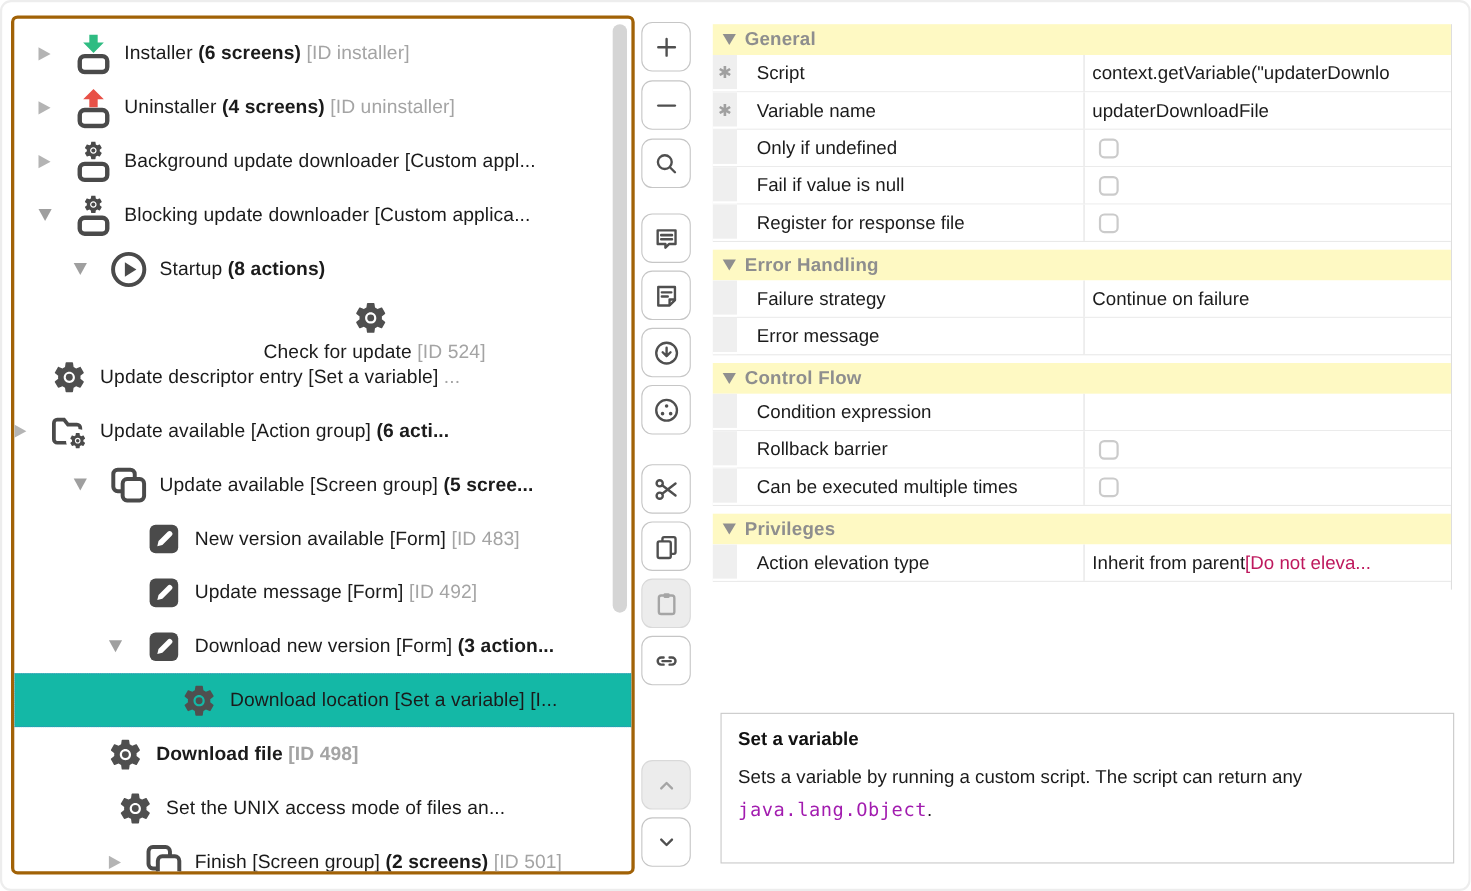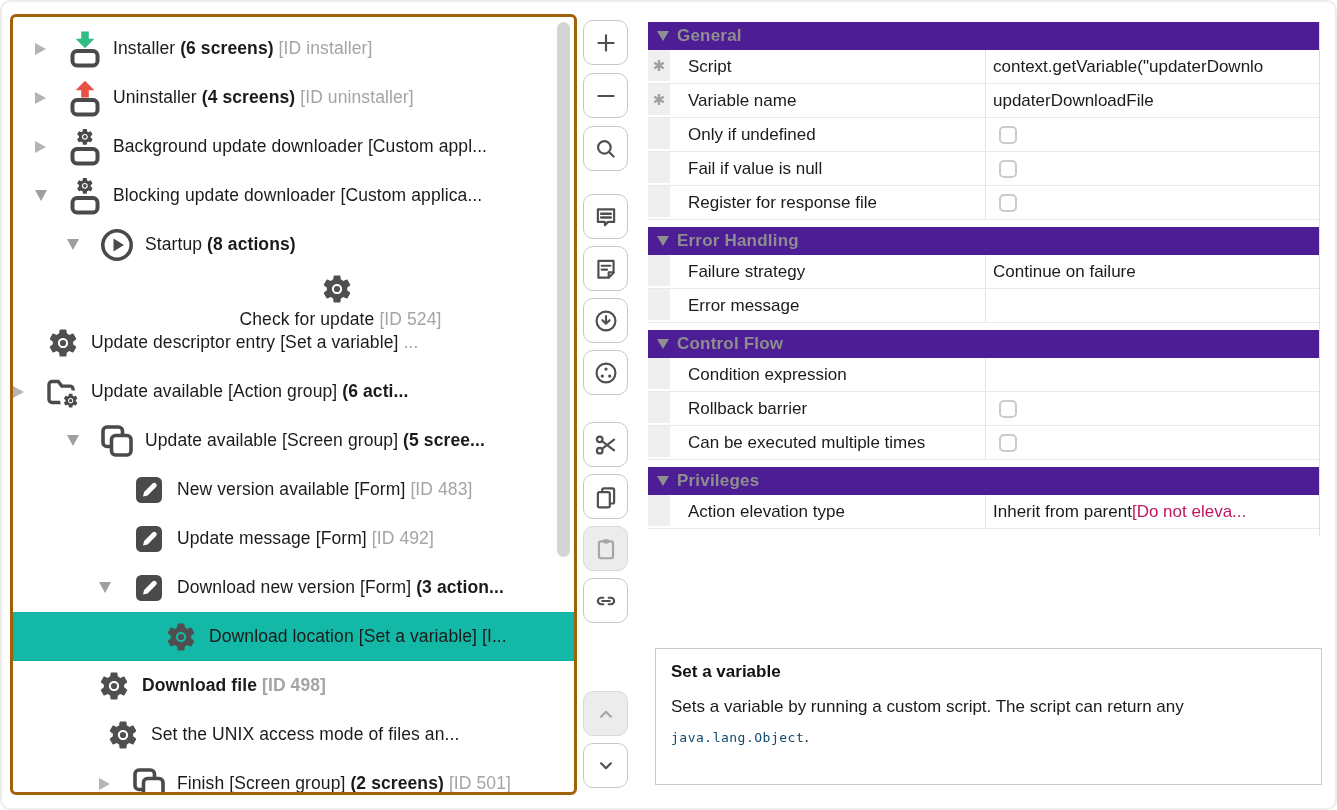--- a/index.html
+++ b/index.html
@@ -51,21 +51,21 @@
   .tool-btn.disabled{background:#ececec;border-color:#d9d9d9;color:#a5a5a5;}
   .tbi{display:flex;}
 
   
   .props{
     position:absolute;left:648px;top:22px;width:672px;box-sizing:border-box;
     border-right:1px solid #dedede;
   }
   .prop-section{margin-bottom:7px;}
   .sec-header{
-    height:28px;background:#4c1d95;display:flex;align-items:center;
+    height:28px;background:#fef9c3;display:flex;align-items:center;
     padding-left:9px;box-sizing:border-box;
   }
   .sec-tri{width:0;height:0;border-top:10px solid #8f8f8f;border-left:6px solid transparent;border-right:6px solid transparent;display:inline-block;}
   .sec-title{font-weight:700;font-size:17px;color:#8e8e8e;margin-left:8px;letter-spacing:.2px;}
   .prop-row{display:flex;align-items:stretch;height:33px;border-bottom:1px solid #e9e9e9;background:#fff;}
   .gutter{
     width:22px;flex:none;background:#efefef;border-bottom:2px solid #fff;
     display:flex;align-items:center;justify-content:center;
     color:#a0a0a0;font-size:15px;font-family:"DejaVu Sans",sans-serif;
   }
@@ -83,21 +83,21 @@
     border:2px solid #cbcbcb;border-radius:5px;margin-left:6px;flex:none;
   }
 
   
   .help{
     position:absolute;left:655px;top:648px;width:667px;height:137px;box-sizing:border-box;
     background:#fff;border:1px solid #c9c9c9;padding:13px 15px;
   }
   .help-title{font-weight:700;font-size:17px;color:#111;margin-bottom:10px;}
   .help-body{font-size:17px;color:#1b1b1b;line-height:1.75;}
-  .help-code{font-family:"DejaVu Sans Mono","Liberation Mono",monospace;font-size:13px;letter-spacing:.5px;color:#0c4a6e;}
+  .help-code{font-family:"DejaVu Sans Mono","Liberation Mono",monospace;font-size:17px;letter-spacing:.5px;color:#a21caf;}
 </style>
 </head>
 <body>
 
 <div class="window-frame"></div>
 
 <div class="tree-panel">
   <div class="tree-rows" id="tree-rows">
       <div class="tree-row" style="padding-left: 22px;">
         <span class="arrow-slot">

